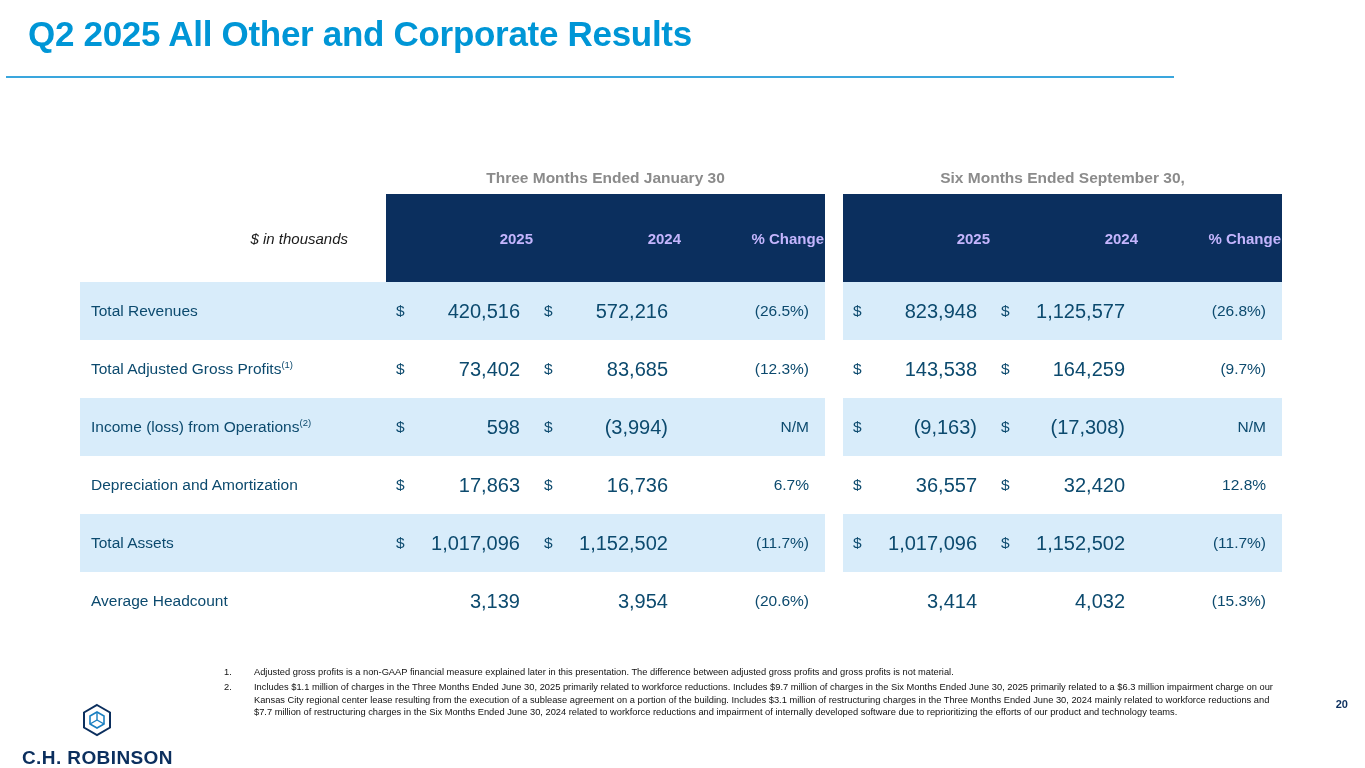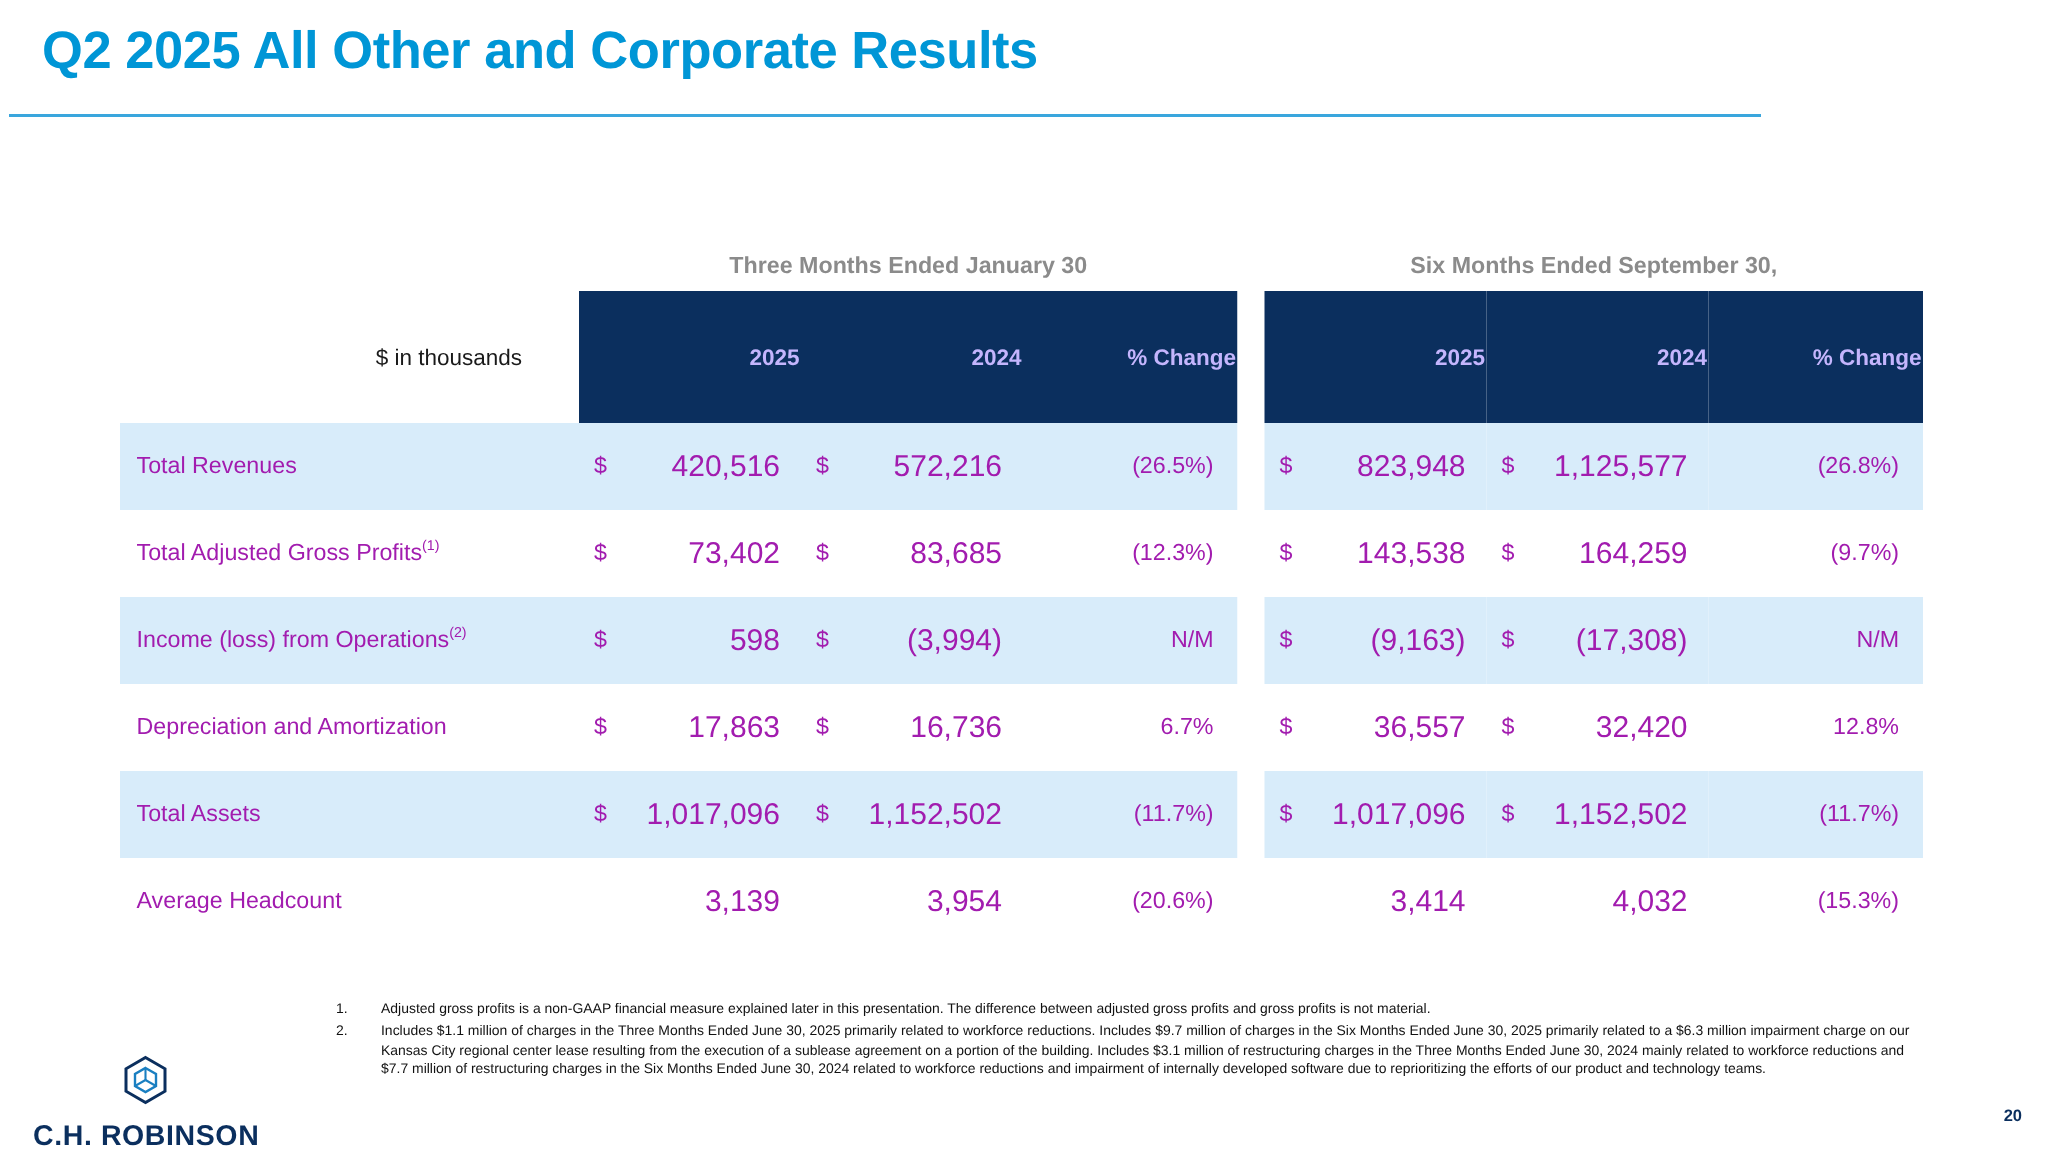--- a/index.html
+++ b/index.html
@@ -67,30 +67,31 @@
     color: #c4b5fd;
     font-size: 15px;
     font-weight: bold;
     text-align: right;
     height: 86px;
     vertical-align: middle;
   }
   .units-cell {
     text-align: right;
     font-size: 15px;
+    font-style: italic;
     color: #1a1a1a;
     padding-right: 38px;
     vertical-align: middle;
   }
   .spacer-col { background: #ffffff; }
 
   tbody tr { height: 58px; }
   tbody td {
     font-size: 15.5px;
-    color: #a21caf;
+    color: #0c4a6e;
     vertical-align: middle;
   }
   tr.shade td.shadeable { background: #d8ecfa; }
   td.rowlabel {
     padding-left: 11px;
     text-align: left;
     white-space: nowrap;
   }
   td.pct {
     text-align: right;
@@ -147,21 +148,21 @@
   }
   .logo-text {
     font-size: 19px;
     font-weight: bold;
     color: #0b2f5e;
     letter-spacing: 0.4px;
   }
   .page-num {
     position: absolute;
     right: 17px;
-    top: 738px;
+    top: 698px;
     font-size: 11px;
     font-weight: bold;
     color: #0b2f5e;
   }
 </style>
 </head>
 <body>
 
 <div class="slide">
 

